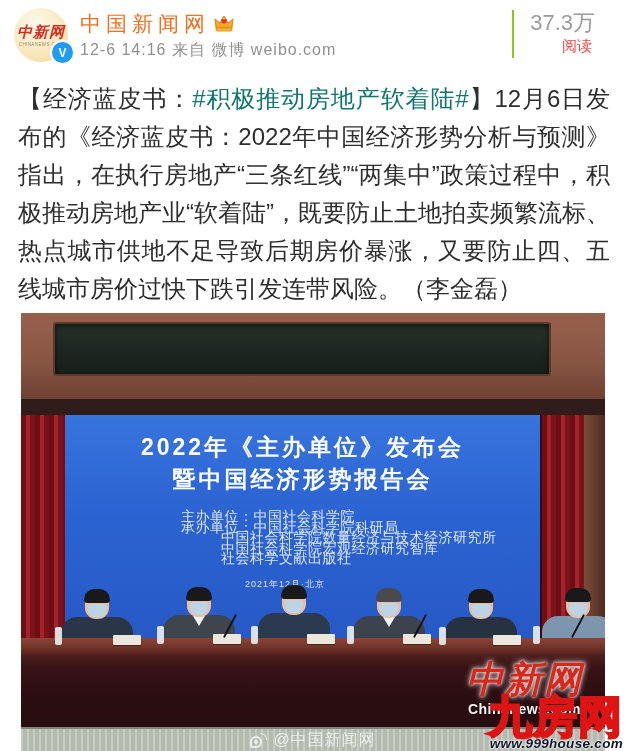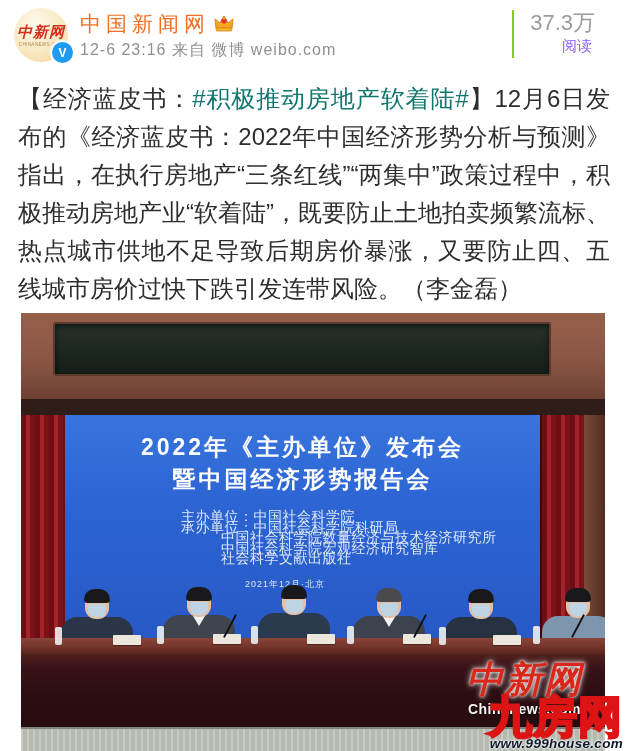--- a/index.html
+++ b/index.html
@@ -18,21 +18,21 @@
           background:#1f9bf0;border:2px solid #fff;color:#fff;font-size:12px;font-weight:bold;
           display:flex;align-items:center;justify-content:center;}
   .acc-line{position:absolute;left:80px;top:10px;display:flex;align-items:center;}
   .acc-name{color:#ee7023;font-size:21px;font-weight:500;letter-spacing:5px;}
   .crown{margin-left:4px;margin-top:2px;}
   .meta-line{position:absolute;left:80px;top:40px;font-size:16px;color:#909090;letter-spacing:1px;}
   .meta-line .src-link{color:#909090;text-decoration:none;}
   .reads{position:absolute;right:30px;top:10px;display:flex;flex-direction:column;align-items:flex-end;
          padding-left:16px;border-left:2px solid #84cc16;height:48px;justify-content:flex-start;}
   .reads .num{color:#9b9b9b;font-size:22px;line-height:26px;}
-  .reads .lbl{color:#8b5cf6;font-size:15px;line-height:20px;margin-right:3px;}
+  .reads .lbl{color:#ef4444;font-size:15px;line-height:20px;margin-right:3px;}
 
   
   .post-text{position:absolute;left:18px;top:80px;width:592px;font-size:24px;line-height:38px;
              color:#2e2e2e;text-align:justify;word-break:break-all;}
   .hashtag{color:#0f766e;cursor:pointer;}
 
   
   .photo{position:absolute;left:21px;top:313px;width:584px;height:438px;overflow:hidden;background:#6b4434;}
 
   .wood-top{position:absolute;left:0;top:0;width:584px;height:86px;
@@ -125,21 +125,21 @@
       <span class="acc-name">中国新闻网</span>
       <span class="crown">
         <svg width="20" height="18" viewBox="0 0 20 18">
           <path d="M2 14 L1 5 L6 9 L10 2 L14 9 L19 5 L18 14 Z" fill="#f5a623" stroke="#d9881a" stroke-width="1"></path>
           <rect x="2" y="14" width="16" height="3" rx="1" fill="#f7b733" stroke="#d9881a" stroke-width="0.8"></rect>
           <path d="M10 6 C9 4.5 7 5 7 6.8 C7 8.2 10 10 10 10 C10 10 13 8.2 13 6.8 C13 5 11 4.5 10 6 Z" fill="#e0322b"></path>
         </svg>
       </span>
     </div>
     <div class="meta-line">
-      <span>12-6 23:16</span>
+      <span>12-6 14:16</span>
       <span> </span>
       <span>来自</span>
       <span> </span>
       <span class="src-link">微博 weibo.com</span>
     </div>
     <div class="reads">
       <div class="num">37.3万</div>
       <div class="lbl">阅读</div>
     </div>
   </div>
@@ -223,20 +223,28 @@
     <div class="bottle" style="left:326px;top:313px;"></div>
     <div class="namecard" style="left:382px;top:321px;"></div>
     <div class="mic" style="left:398px;top:300px;"></div>
     <div class="bottle" style="left:418px;top:314px;"></div>
     <div class="namecard" style="left:472px;top:322px;"></div>
     <div class="bottle" style="left:512px;top:313px;"></div>
     <div class="mic" style="left:556px;top:300px;"></div>
 
     <div class="floor"></div>
 
+    <div class="wm-weibo">
+      <span class="weibo-eye">
+        <span class="ball"></span>
+          <span class="dot"></span>
+          <span class="ray"></span>
+      </span>
+      <span>@中国新闻网</span>
+    </div>
     <div class="wm-cns">
       <div class="zh">中新网</div>
       <div class="en">Chinanews.com</div>
     </div>
   </div>
 
   <div class="wm-9house">
     <div class="name">九房网</div>
     <div class="url">www.999house.com</div>
   </div>

